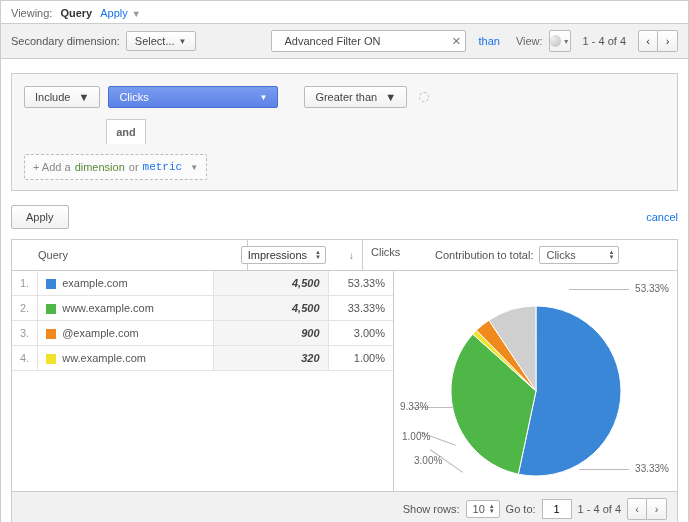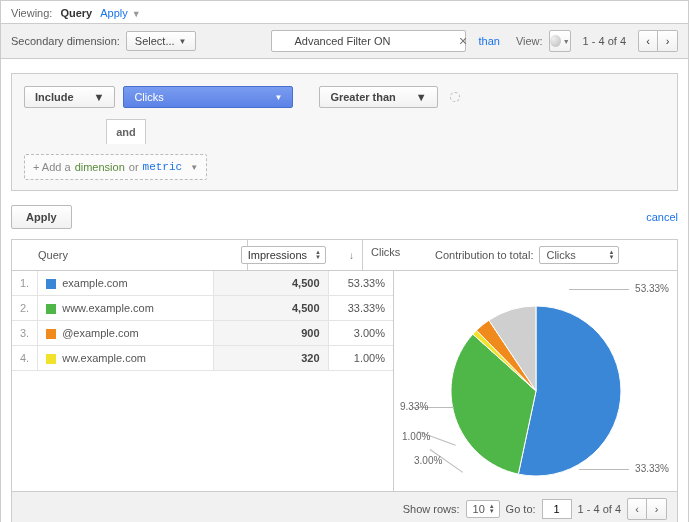--- a/index.html
+++ b/index.html
@@ -60,21 +60,21 @@
     border-radius: 2px;
     display: flex;
     align-items: center;
     width: 195px;
     height: 22px;
   }
   .filter-box input {
     border: none;
     outline: none;
     flex: 1;
-    padding: 0 22px;
+    padding: 0 12px;
     font-size: 11px;
     color: #444;
     background: transparent;
   }
   .filter-box .x { width: 18px; text-align: center; color: #777; cursor: pointer; }
   .link { color: #1a73e8; cursor: pointer; }
   .view-label { color: #666; margin-left: 10px; }
   .circle-btn {
     width: 22px; height: 22px;
     border: 1px solid #bbb;
@@ -109,22 +109,21 @@
   }
   .btn {
     background: linear-gradient(#fff,#f1f1f1);
     border: 1px solid #bbb;
     border-radius: 2px;
     padding: 4px 10px;
     cursor: pointer;
     color: #444;
     display: inline-flex;
     align-items: center;
-    gap: 20px;
-    font-weight: bold;
+    gap: 8px;
   }
   .blue-select {
     background: linear-gradient(#7a9df0,#5b82e6);
     border: 1px solid #4a6fd0;
     border-radius: 2px;
     color: #fff;
     padding: 4px 10px;
     width: 170px;
     display: inline-flex;
     align-items: center;
@@ -228,21 +227,21 @@
     flex: 0 0 382px;
     border-right: 1px solid #ccc;
   }
   table {
     width: 100%;
     border-collapse: collapse;
   }
   td { border-bottom: 1px solid #e4e4e4; padding: 6px 8px; font-size: 11px; color: #555; }
   td.idx { width: 18px; border-right: 1px solid #e4e4e4; text-align: right; color: #999; }
   td.q { }
-  td.imp { width: 115px; text-align: right; border-left: 1px solid #e4e4e4; background: #f5f5f5; font-weight: bold; color: #444; }
+  td.imp { width: 115px; text-align: right; border-left: 1px solid #e4e4e4; background: #f5f5f5; font-weight: bold; color: #444; font-style: italic; }
   td.clk { width: 65px;  text-align: right; border-left: 1px solid #e4e4e4; }
   .sw { display: inline-block; width: 10px; height: 10px; margin-right: 6px; vertical-align: middle; }
 
   .pie-col {
     flex: 1;
     position: relative;
     min-height: 220px;
   }
   .pie-wrap {
     position: absolute;

